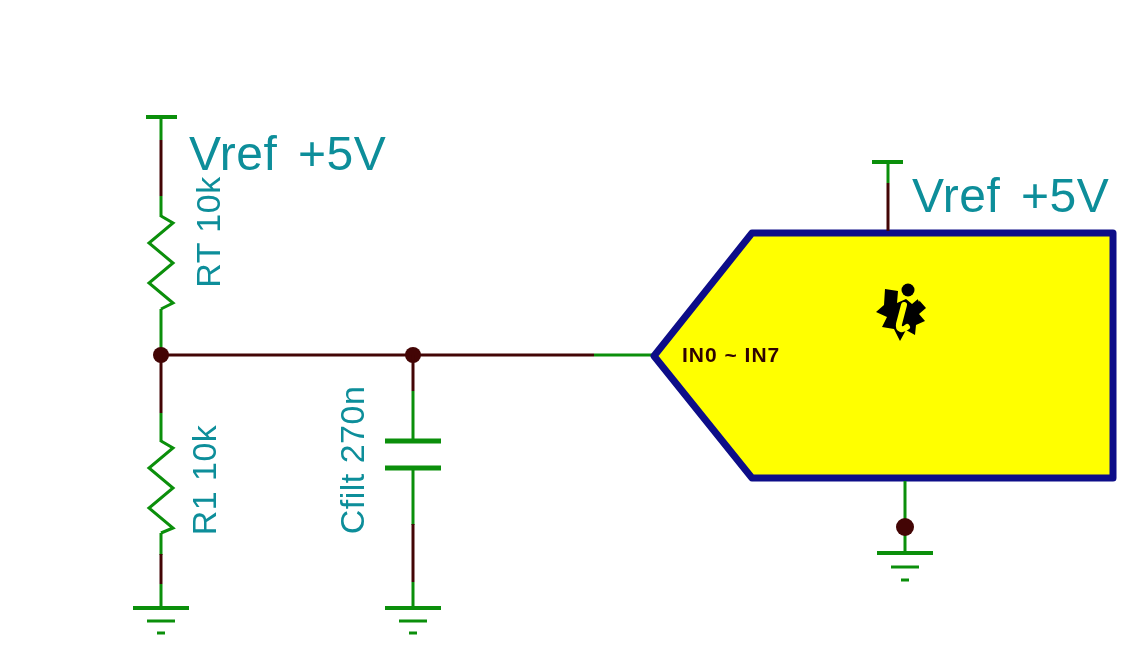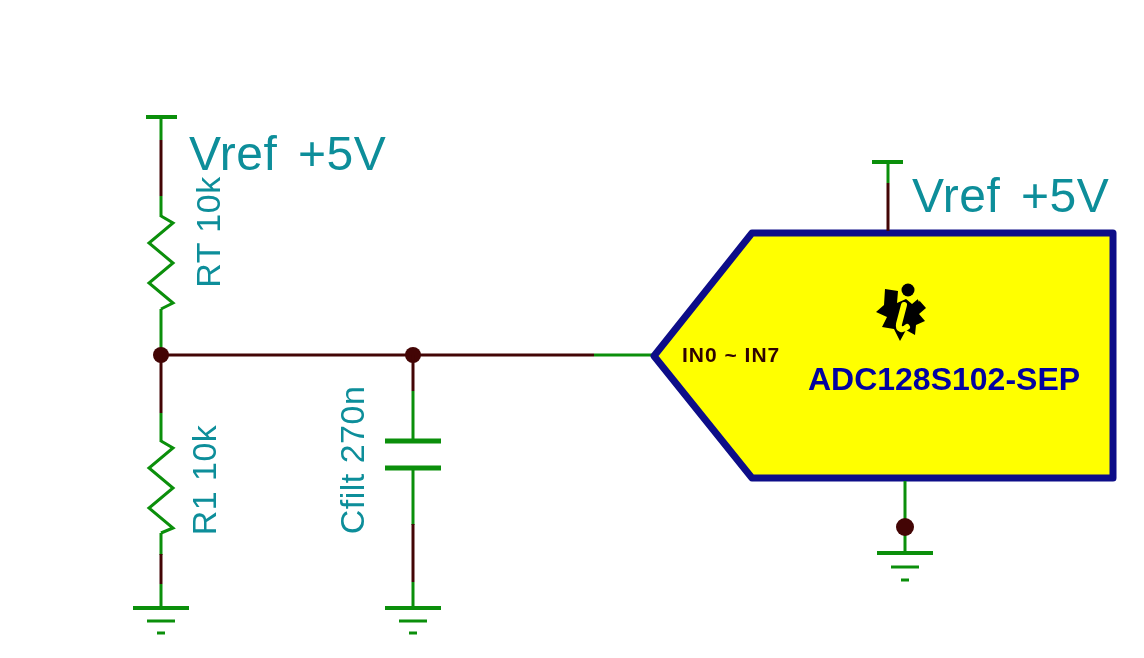--- a/index.html
+++ b/index.html
@@ -128,17 +128,16 @@
   <div class="label vref" style="left:189px;top:105px">Vref +5V</div>
 
   <div class="label rot" style="left:208px;top:232px">RT 10k</div>
 
   <div class="label rot" style="left:204px;top:480px">R1 10k</div>
 
   <div class="label rot" style="left:352px;top:460px">Cfilt 270n</div>
 
   <div class="pin-label" style="left:682px;top:354px">IN0 ~ IN7</div>
 
-  <div class="chip-name" style="left:944px;top:379px">ADC128S102-SEP</div>
 
   <div class="label vref" style="left:912px;top:147px">Vref +5V</div>
 
 </div>
 
 </body></html>

